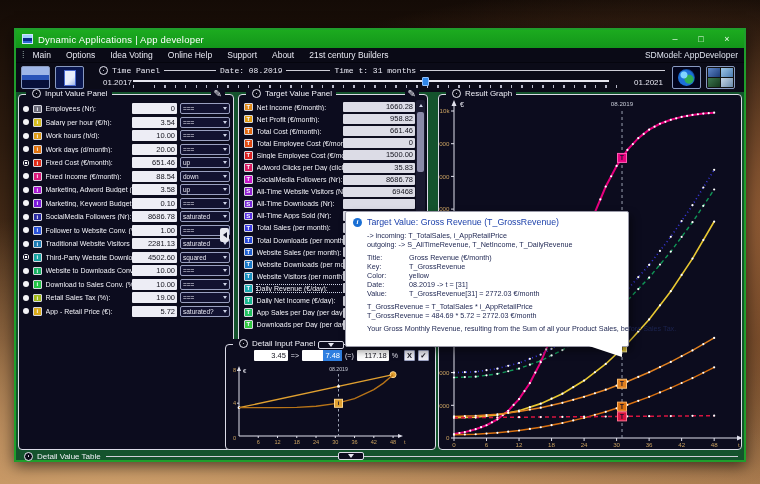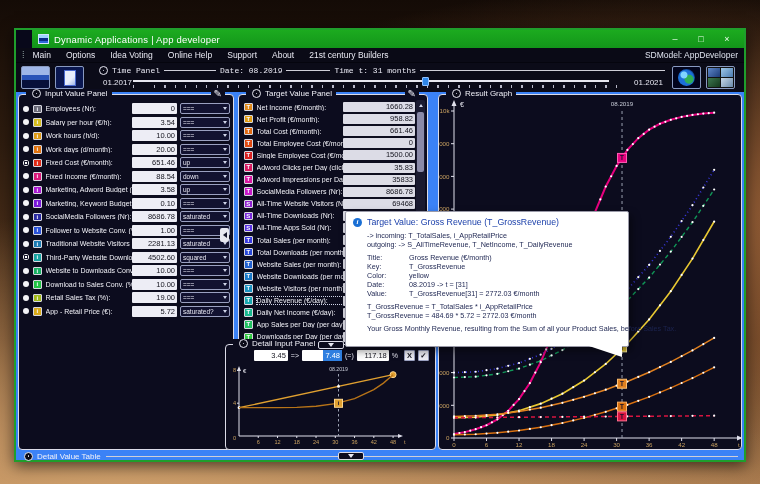--- a/index.html
+++ b/index.html
@@ -7,21 +7,21 @@
   body {
     background:
       radial-gradient(120% 80% at 88% 45%, rgba(158,100,58,.95), rgba(0,0,0,0) 60%),
       radial-gradient(160% 110% at 15% 105%, #cfa06c, rgba(0,0,0,0) 55%),
       linear-gradient(180deg,#140b06 0%, #2e1c0f 30%, #5d3b20 70%, #a87a4e 100%);
     position:relative;
   }
   #window { position:absolute; left:14px; top:28px; width:732px; height:434px;
     background:#08081a; border:2px solid #1f9e2c; box-shadow:0 4px 14px rgba(0,0,0,.6); }
   
-  .titlebar { height:18px; background:linear-gradient(180deg,#1cab1f,#13951a); display:flex; align-items:center; padding:0 4px;margin-left:16px; }
+  .titlebar { height:18px; background:linear-gradient(180deg,#1cab1f,#13951a); display:flex; align-items:center; padding:0 4px; }
   .app-icon { width:11px; height:10px; margin:0 5px 0 2px; border:1px solid #cfe4ff;
     background:linear-gradient(180deg,#9fd4ff 0 3px,#0a2c8a 3px 6px,#2e69d8 6px); }
   .title-text { color:#fff; font-size:9.5px; letter-spacing:.2px; }
   .win-controls { margin-left:auto; display:flex; height:100%; }
   .win-btn { width:26px; height:100%; color:#eaffea; font-size:9px; display:flex; align-items:center; justify-content:center; cursor:default; }
   
   .menubar { height:15px; background:#0a0a16; display:flex; align-items:center; padding:0 6px; border-bottom:1px solid #05050e; }
   .menu-grip { color:#9aa; font-size:9px; margin-right:8px; }
   .menu-item { color:#e8e8f2; font-size:8.5px; margin-right:15px; white-space:nowrap; }
   .menu-right { margin-left:auto; color:#dfe3ef; font-size:8.5px; }
@@ -49,21 +49,21 @@
   .circ-icon { width:9px; height:9px; min-width:9px; border:1.5px solid #e8e8f2; border-radius:50%; background:#0b0b18; position:relative; margin-left:2px;}
   .circ-icon::after{ content:""; position:absolute; left:2.5px; top:2.5px; width:1.5px; height:1.5px; background:#e8e8f2; border-radius:50%;}
   .tp-row { position:absolute; left:0; top:12px; width:100%; height:14px; }
   .tp-start { position:absolute; left:6px; top:2px; color:#e8e8f2; font-size:8px; }
   .tp-end { position:absolute; right:2px; top:2px; color:#e8e8f2; font-size:8px;text-align:center; }
   .slider-track { position:absolute; left:36px; right:56px; top:4px; height:2px; background:#e8e8f0; }
   .slider-ticks { position:absolute; left:36px; right:40px; top:9px; height:3px;
      background:repeating-linear-gradient(90deg,#b8b8c8 0 1px, transparent 1px 10.5px); }
   .slider-thumb { position:absolute; top:1px; width:7px; height:9px; background:#2f86e8; border:1px solid #8fc0ff; border-radius:1px; }
   
-  .main { position:absolute; left:0; top:62px; width:728px; height:368px; background:#3b82f6; }
+  .main { position:absolute; left:0; top:62px; width:728px; height:368px; background:#14532d; }
   .gbox { position:absolute; border:1px solid #dcdce8; border-radius:4px; background:#0c0c1e; }
   .gbox-title { position:absolute; top:-6px; left:7px; display:flex; align-items:center; background:#0c0c1e; padding:0 4px; color:#f0f0f8; font-size:8px; white-space:nowrap; }
   .gbox-title .circ-icon { margin-right:4px; }
   .pencil { position:absolute; top:-7px; right:8px; background:#0c0c1e; color:#f0f0f8; font-size:10px; padding:0 3px; line-height:12px; }
   
   .irow { display:flex; align-items:center; height:13.5px; padding:0 3px 0 4px; }
   .radio { width:6px; height:6px; min-width:6px; border-radius:50%; background:#f2f2f6; margin-right:4px; }
   .radio.sel { background:radial-gradient(circle,#fff 0 1px,#14142a 1.4px 2.1px,#fff 2.4px); }
   .sqicon { width:8.5px; height:8.5px; min-width:8.5px; border:1px solid #d8d8e0; border-radius:1px; color:#f8f8ff; font-size:6px; line-height:7px; text-align:center; margin-right:4px; font-weight:bold; }
   .ilabel { flex:1; color:#f2f2f8; font-size:7px; white-space:nowrap; overflow:hidden; }
@@ -370,25 +370,20 @@
           </div>
           <div class="trow">
             <span class="sqicon" style="background:#d82020">T</span>
             <span class="tlabel">Single Employee Cost (€/month):</span>
             <span class="tval">1500.00</span>
           </div>
           <div class="trow">
             <span class="sqicon" style="background:#d81860">T</span>
             <span class="tlabel">Adword Clicks per Day (clicks/day):</span>
             <span class="tval">35.83</span>
-          </div>
-          <div class="trow">
-            <span class="sqicon" style="background:#d818a0">T</span>
-            <span class="tlabel">Adword Impressions per Day (views/day):</span>
-            <span class="tval">35833</span>
           </div>
           <div class="trow">
             <span class="sqicon" style="background:#c818c8">T</span>
             <span class="tlabel">SocialMedia Followers (Nr):</span>
             <span class="tval">8686.78</span>
           </div>
           <div class="trow">
             <span class="sqicon" style="background:#9020d0">S</span>
             <span class="tlabel">All-Time Website Visitors (Nr):</span>
             <span class="tval">69468</span>

